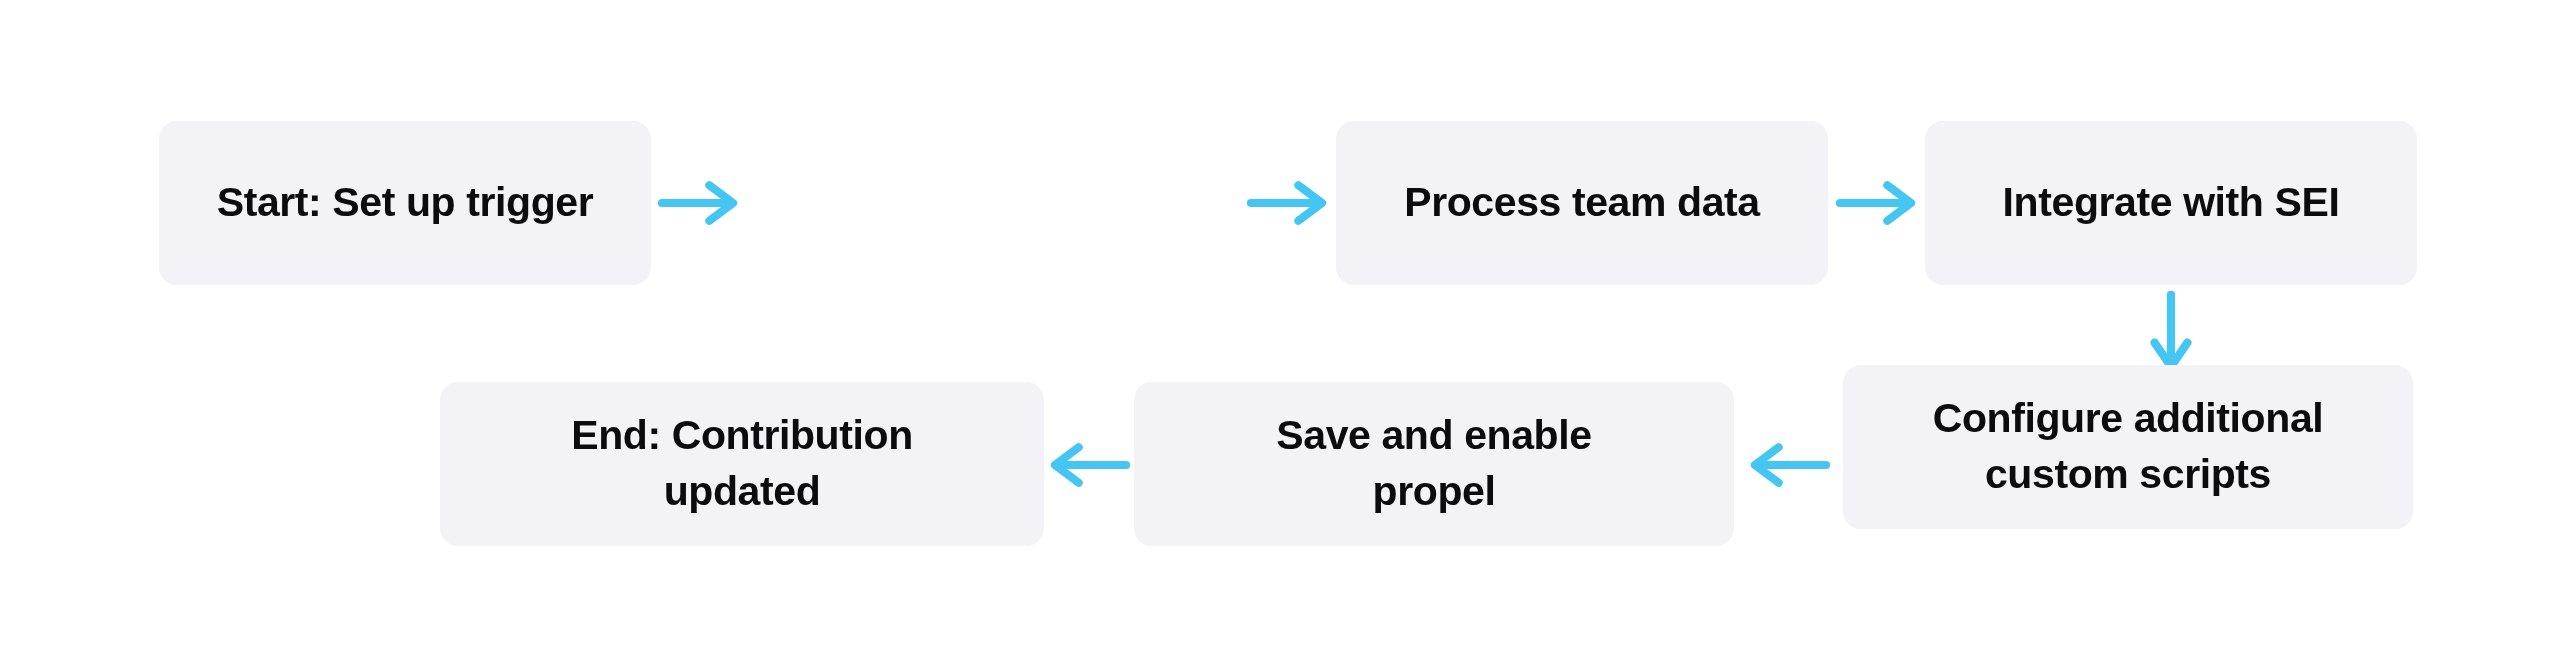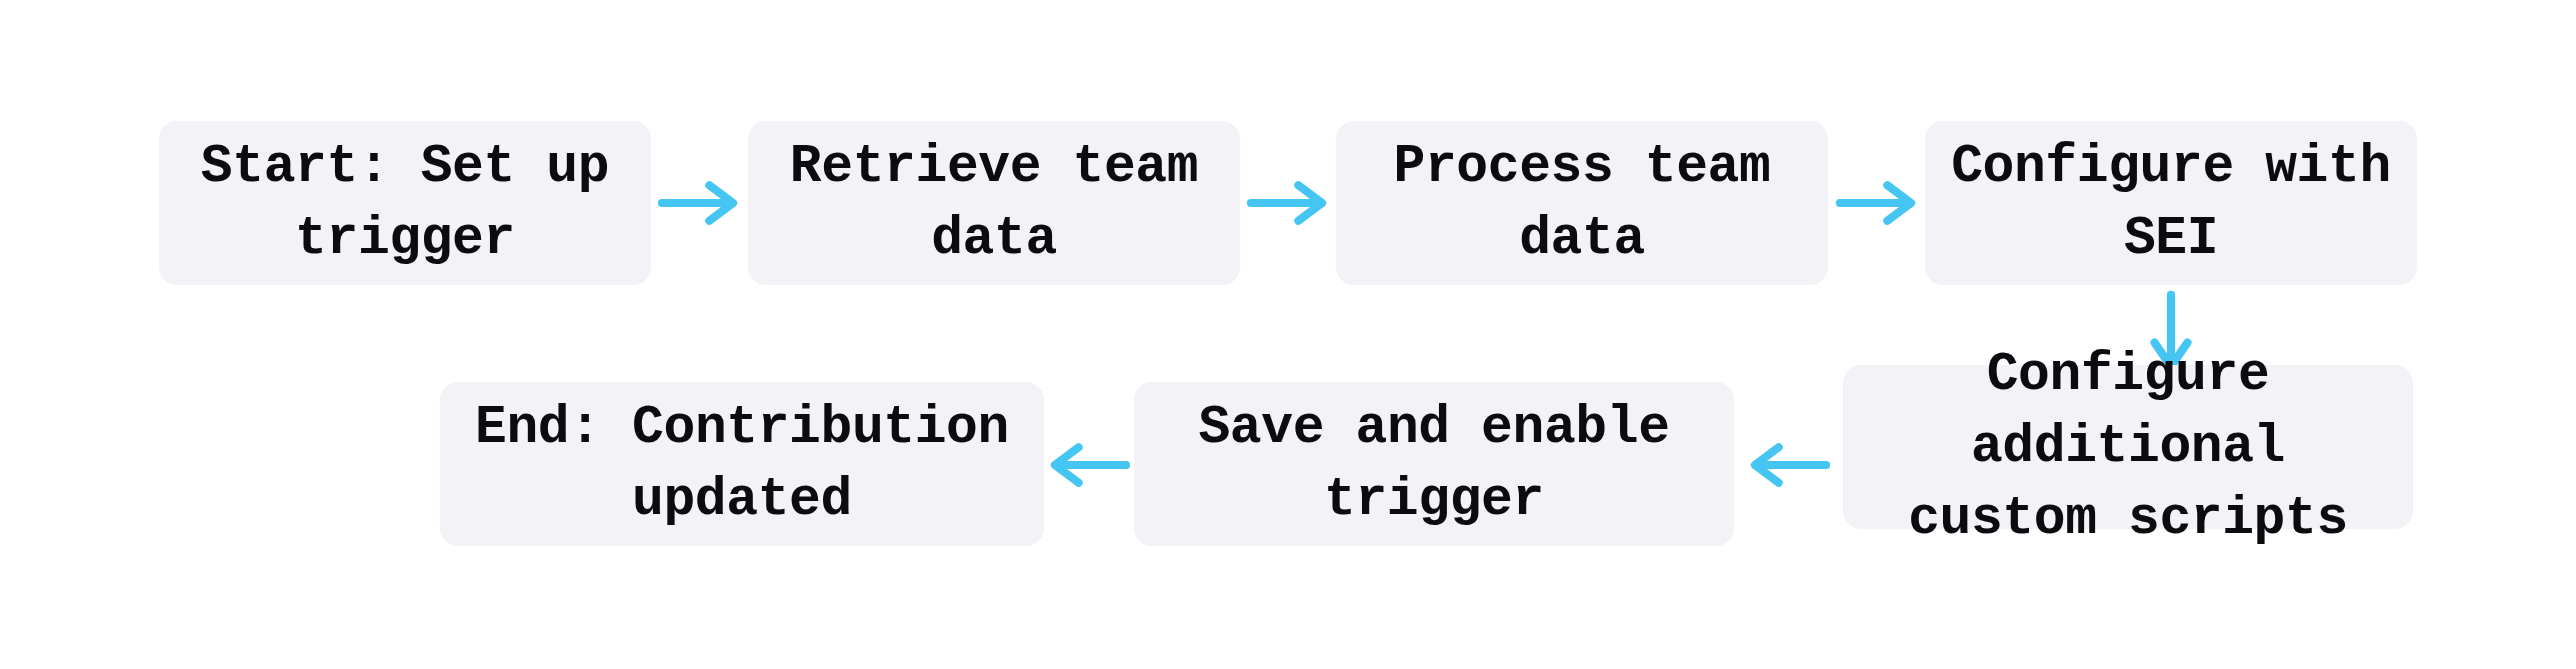--- a/index.html
+++ b/index.html
@@ -24,27 +24,26 @@
     position: absolute;
     height: 164px;
     background: var(--node-fill);
     border-radius: 18px;
     display: flex;
     align-items: center;
     justify-content: center;
     text-align: center;
   }
   .node-label {
-    font-size: 53px;
+    font-size: 41px;
     font-weight: 700;
     line-height: 1.36;
     letter-spacing: -0.4px;
     color: var(--text);
     white-space: pre-line;
-    font-family: Liberation Mono, monospace;
   }
 
   
   #node-start     { left: 159px;  top: 121px; width: 492px; }
   #node-retrieve  { left: 748px; top: 121px; width: 492px; }
   #node-process   { left: 1336px; top: 121px; width: 492px; text-align: center; }
   #node-integrate { left: 1925px; top: 121px; width: 492px; }
 
   
   #node-end       { left: 440px;  top: 382px; width: 604px; justify-content: center; }
@@ -79,60 +78,57 @@
 
   <div class="flow-node" id="node-start">
     <span class="node-label">Start: Set up trigger</span>
   </div>
 
   <svg class="edge" id="edge-start-retrieve" width="86" height="48" viewBox="0 0 116 64">
     <line x1="8" y1="32" x2="100" y2="32"></line>
     <polyline points="72,8 104,32 72,56"></polyline>
   </svg>
 
-  <div class="flow-node" id="node-retrieve">
-    <span class="node-label">Retrieve team data</span>
-  </div>
 
   <svg class="edge" id="edge-retrieve-process" width="86" height="48" viewBox="0 0 116 64">
     <line x1="8" y1="32" x2="100" y2="32"></line>
     <polyline points="72,8 104,32 72,56"></polyline>
   </svg>
 
   <div class="flow-node" id="node-process">
     <span class="node-label">Process team data</span>
   </div>
 
   <svg class="edge" id="edge-process-integrate" width="86" height="48" viewBox="0 0 116 64">
     <line x1="8" y1="32" x2="100" y2="32"></line>
     <polyline points="72,8 104,32 72,56"></polyline>
   </svg>
 
   <div class="flow-node" id="node-integrate">
-    <span class="node-label">Configure with SEI</span>
+    <span class="node-label">Integrate with SEI</span>
   </div>
 
   <svg class="edge" id="edge-integrate-configure" width="48" height="88" viewBox="0 0 64 118">
     <line x1="32" y1="8" x2="32" y2="100"></line>
     <polyline points="10,72 32,104 54,72"></polyline>
   </svg>
 
   <div class="flow-node" id="node-configure">
     <span class="node-label">Configure additional
 custom scripts</span>
   </div>
 
   <svg class="edge" id="edge-configure-save" width="86" height="48" viewBox="0 0 116 64">
     <line x1="108" y1="32" x2="16" y2="32"></line>
     <polyline points="44,8 12,32 44,56"></polyline>
   </svg>
 
   <div class="flow-node" id="node-save">
     <span class="node-label">Save and enable
-trigger</span>
+propel</span>
   </div>
 
   <svg class="edge" id="edge-save-end" width="86" height="48" viewBox="0 0 116 64">
     <line x1="108" y1="32" x2="16" y2="32"></line>
     <polyline points="44,8 12,32 44,56"></polyline>
   </svg>
 
   <div class="flow-node" id="node-end">
     <span class="node-label">End: Contribution
 updated</span>

